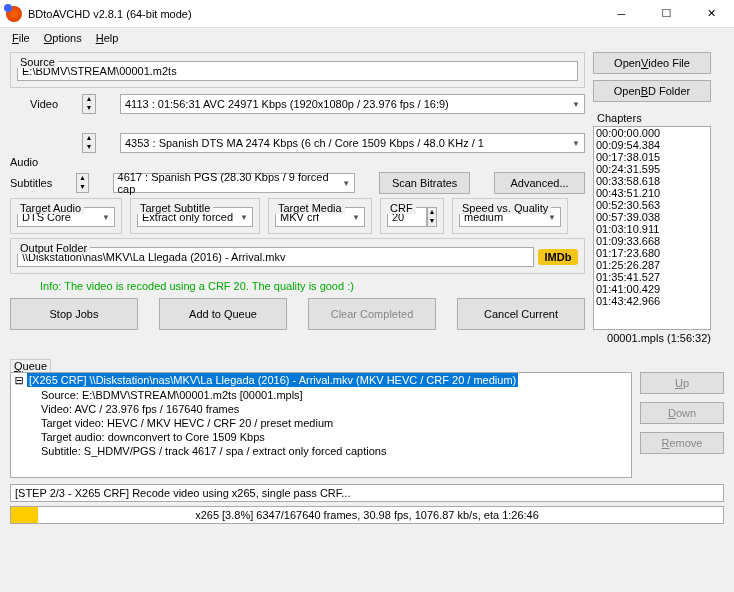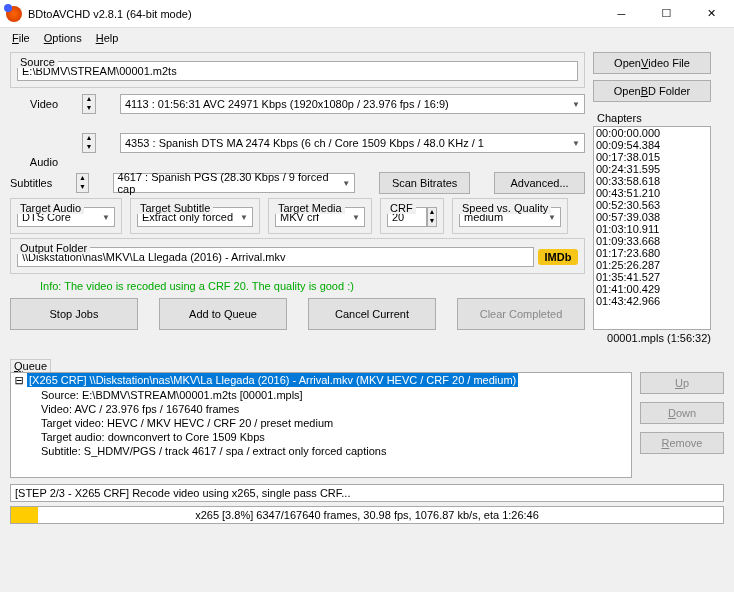--- a/index.html
+++ b/index.html
@@ -79,21 +79,21 @@
             <div>▲</div>
             <div>▼</div>
           </div>
         <div class="combo" style="flex:1;">
           <span>4113 :  01:56:31  AVC  24971 Kbps  (1920x1080p / 23.976 fps / 16:9)</span>
             <span class="arrow">▼</span>
         </div>
       </div>
 
       <div class="row">
-        <span class="lbl" style="width:48px;text-align:right;margin-top:38px;">Audio</span>
+        <span class="lbl" style="width:48px;margin-top:38px;">Audio</span>
         <div class="spin">
             <div>▲</div>
             <div>▼</div>
           </div>
         <div class="combo" style="flex:1;">
           <span>4353 :  Spanish  DTS MA  2474 Kbps  (6 ch / Core 1509 Kbps / 48.0 KHz / 1</span>
             <span class="arrow">▼</span>
         </div>
       </div>
 
@@ -158,22 +158,22 @@
           <input type="text" style="flex: 1 1 0%;" value="\\Diskstation\nas\MKV\La Llegada (2016) - Arrival.mkv">
           <div class="imdb">IMDb</div>
         </div>
       </div>
 
       <div class="info">Info: The video is recoded using a CRF 20. The quality is good :)</div>
 
       <div class="row" style="gap:8px;justify-content:space-between;">
         <button class="btn bigbtn">Stop Jobs</button>
         <button class="btn bigbtn">Add to Queue</button>
+        <button class="btn bigbtn disabled">Clear Completed</button>
         <button class="btn bigbtn">Cancel Current</button>
-        <button class="btn bigbtn disabled">Clear Completed</button>
       </div>
     </div>
 
     <div class="rightcol">
       <button class="btn openvideo" style="margin-bottom:6px;">Open <u>V</u>ideo File</button>
       <button class="btn openvideo" style="margin-bottom:10px;">Open <u>B</u>D Folder</button>
       <div class="lbl" style="margin-bottom:2px;margin-left:4px;">Chapters</div>
       <div class="chapters" id="chapterslist">
           <div>00:00:00.000</div>
           <div>00:09:54.384</div>

